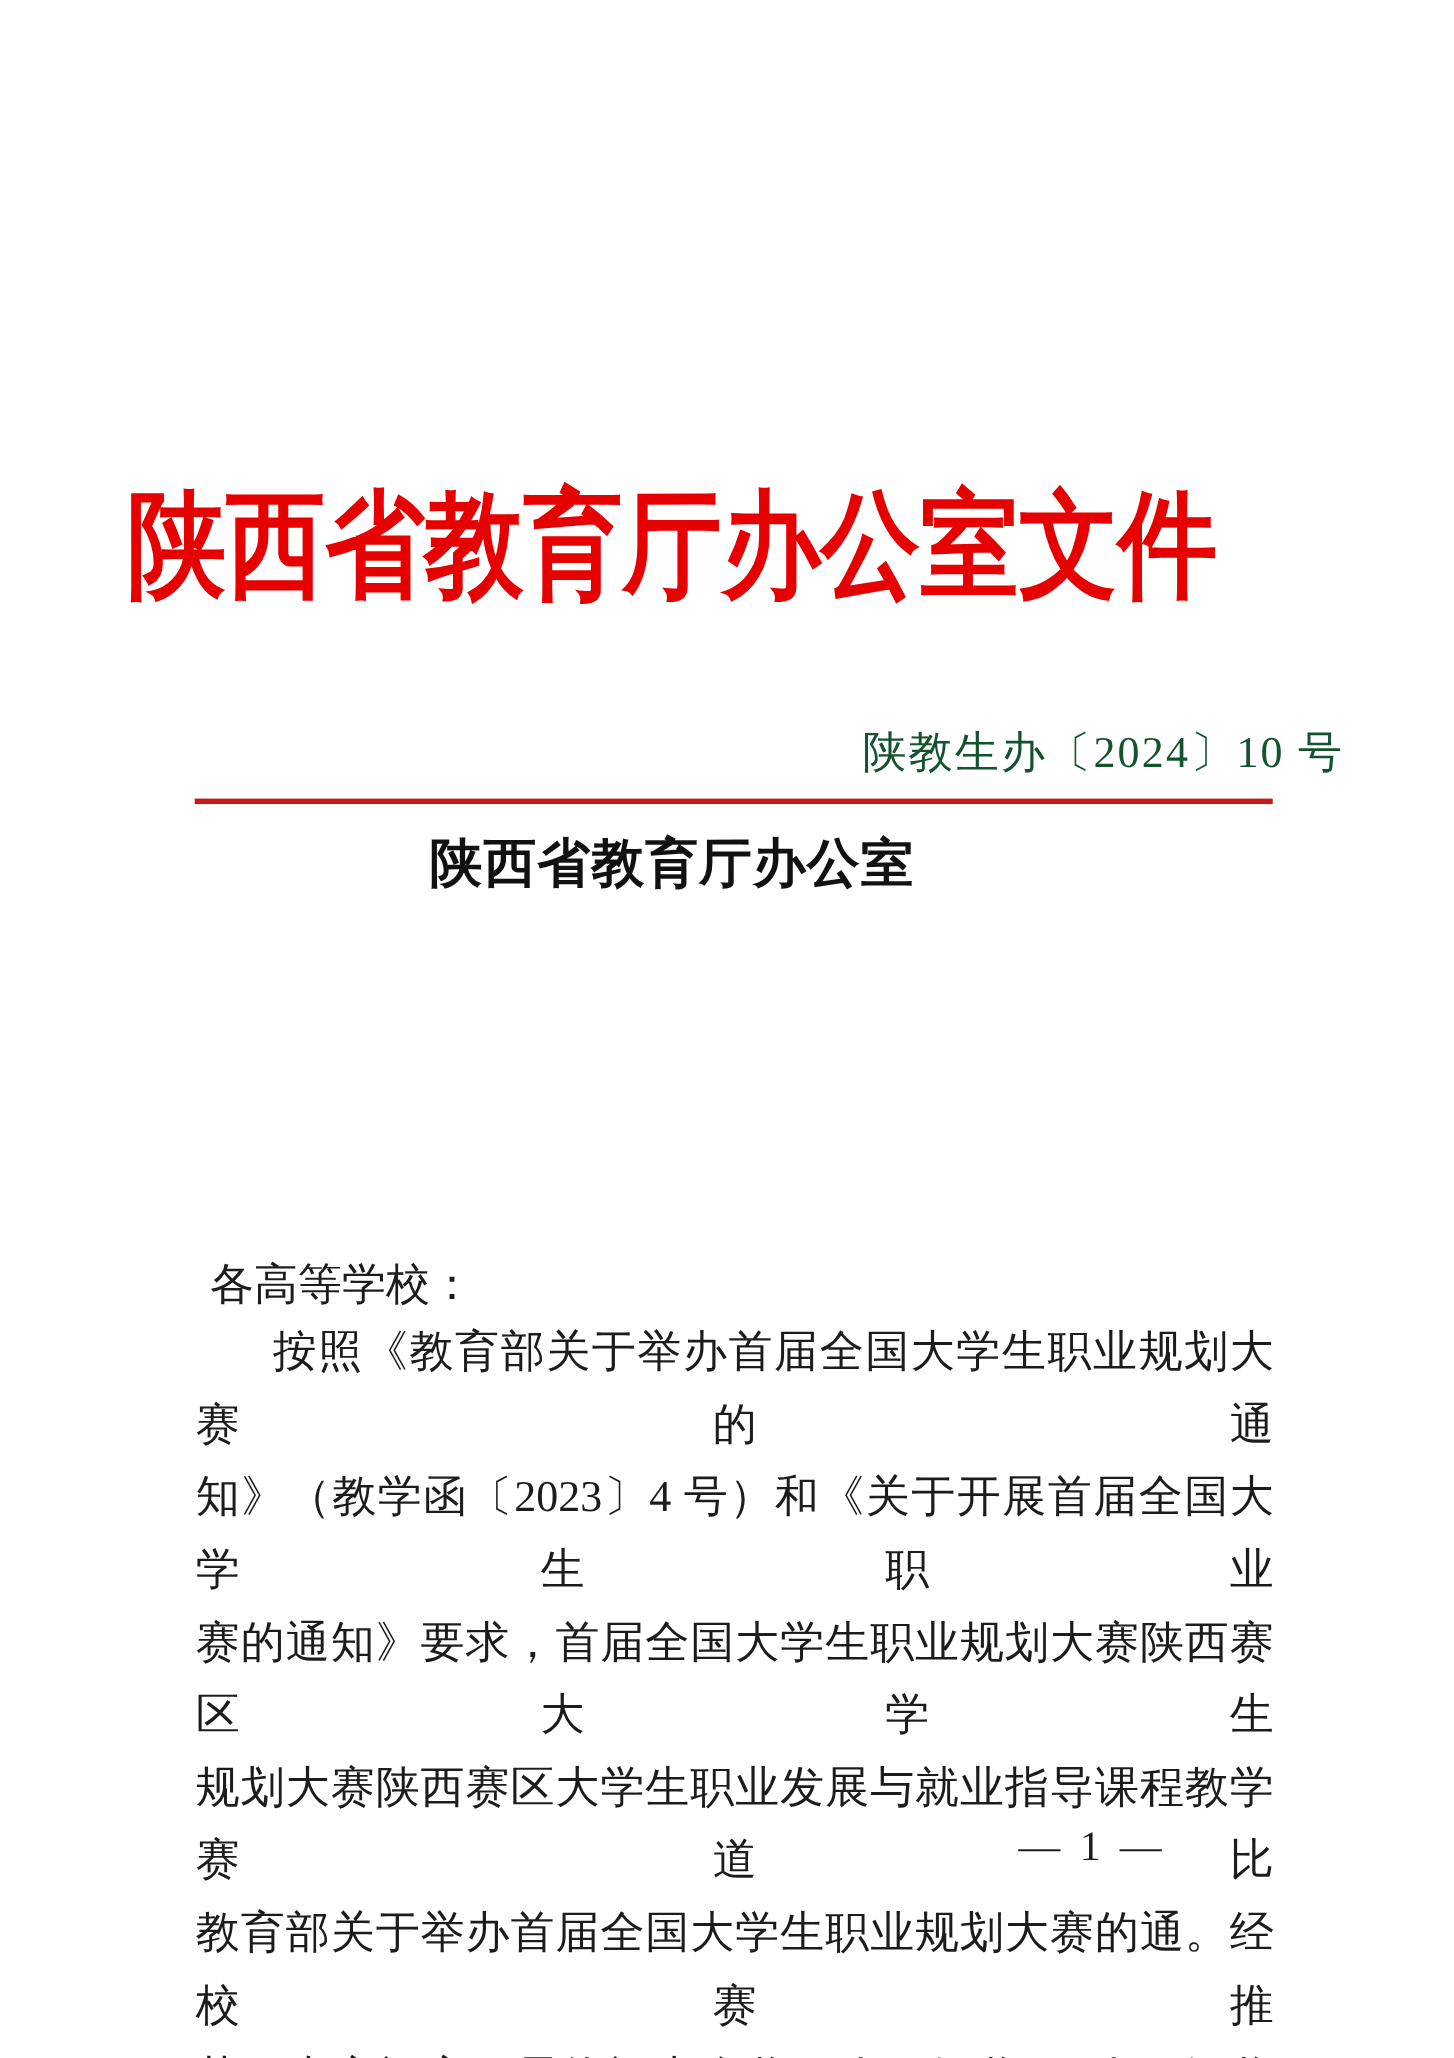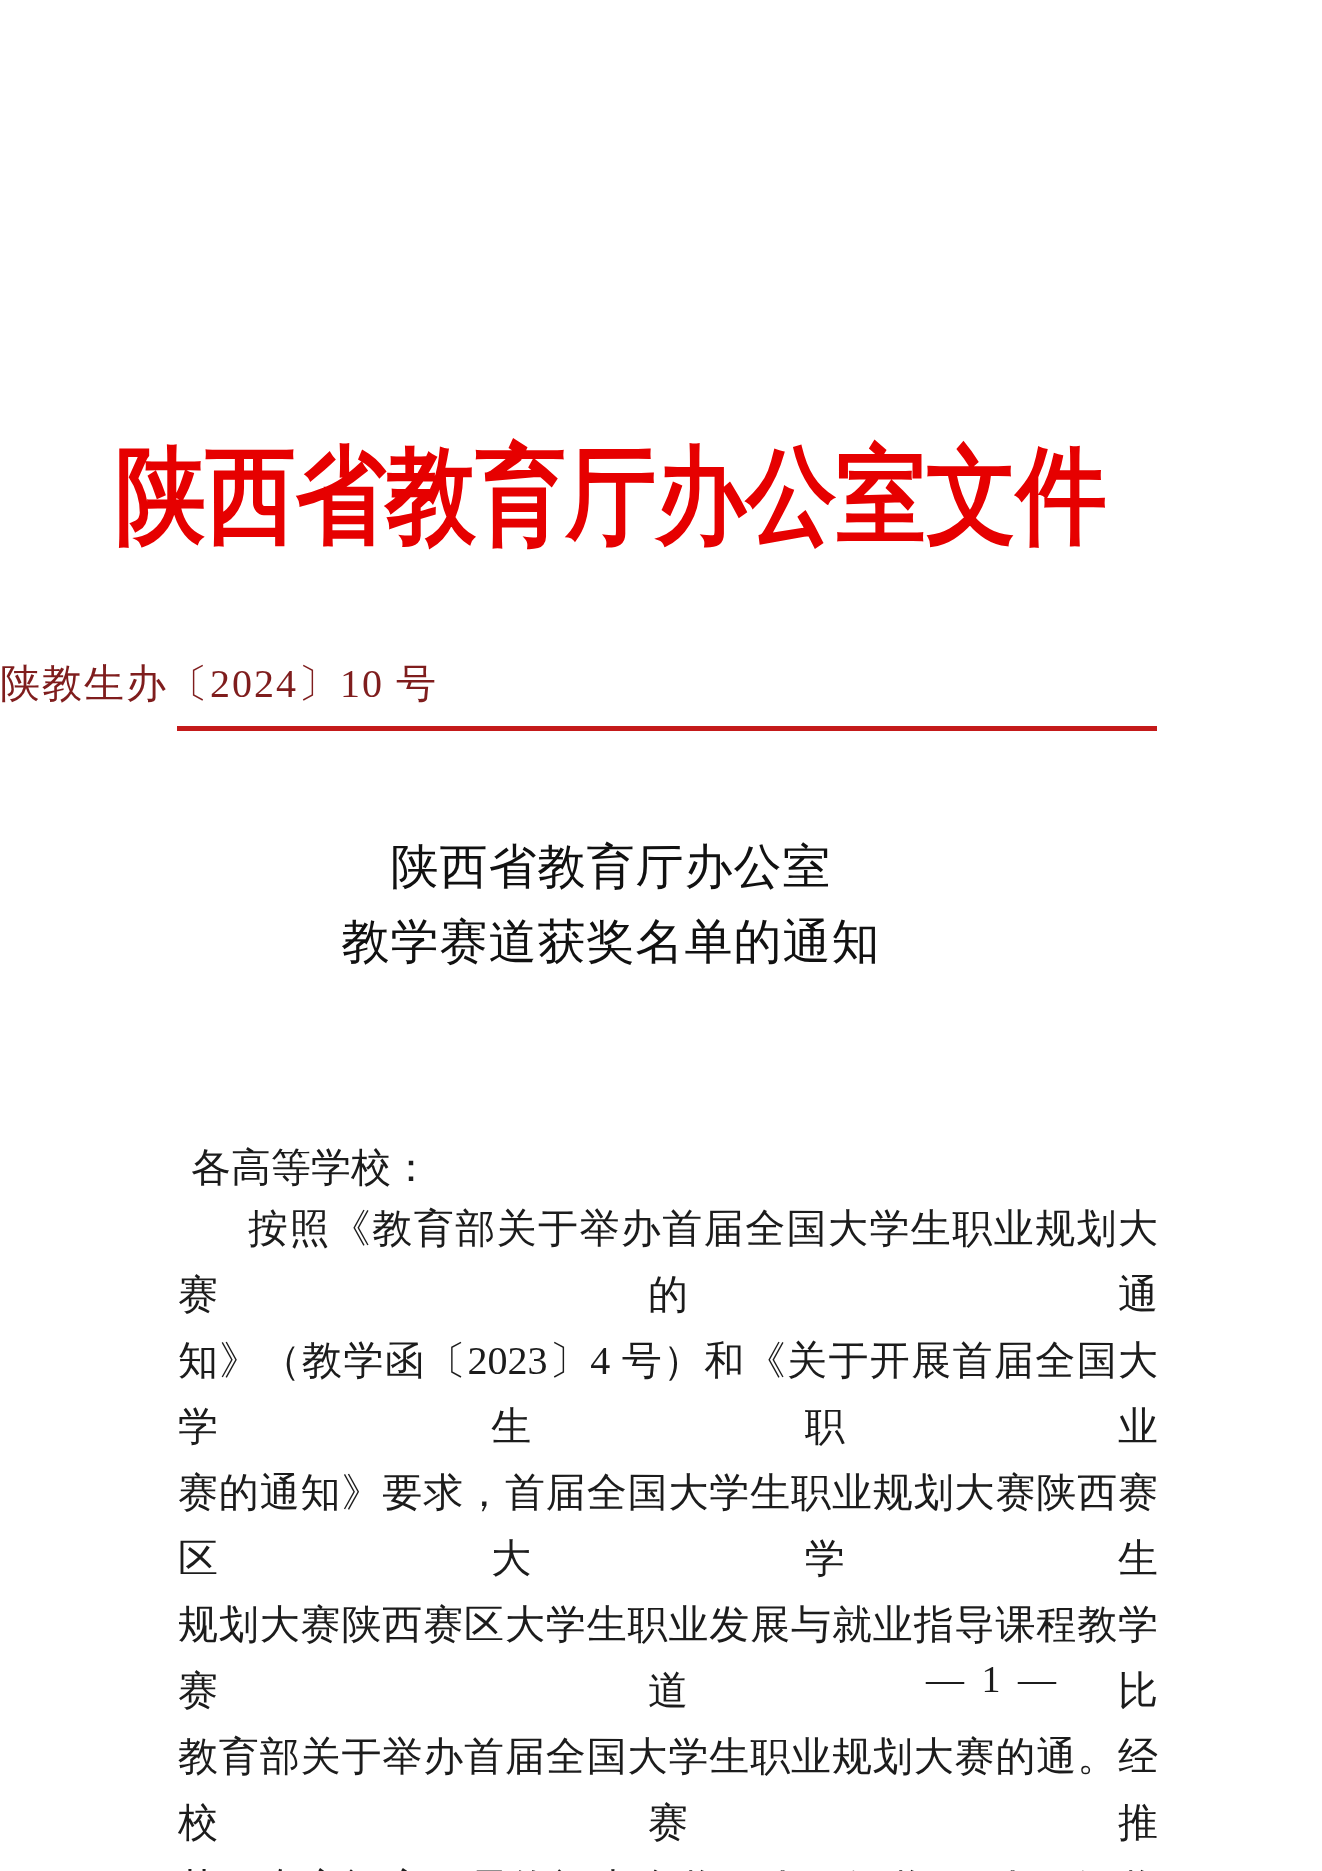--- a/index.html
+++ b/index.html
@@ -31,43 +31,43 @@
     transform: scaleX(0.85);
     transform-origin: 50% 50%;
     letter-spacing: 0px;
   }
   
   .doc-number {
     position: absolute;
     top: 660px;
     left: 0;
     width: 100%;
-    text-align: left;
+    text-align: right;
     font-size: 40px;
     line-height: 48px;
-    color: #7f1d1d;
+    color: #14532d;
     letter-spacing: 2px;
   }
   
   .divider {
     position: absolute;
     top: 726px;
     left: 177px;
     width: 980px;
     height: 5px;
     background: #c41a1a;
   }
   
   .title-block {
     position: absolute;
-    top: 829px;
+    top: 748px;
     left: 0;
     width: 100%;
     text-align: center;
-    font-weight: 400;
+    font-weight: 700;
     font-size: 48px;
     line-height: 75px;
     color: #111111;
     letter-spacing: 1px;
   }
   
   .salutation {
     position: absolute;
     top: 1146px;
     left: 178px;
@@ -114,21 +114,20 @@
 <div class="page">
 
   <div class="letterhead">陕西省教育厅办公室文件</div>
 
   <div class="doc-number">陕教生办〔2024〕10 号</div>
 
   <div class="divider"></div>
 
   <div class="title-block">
     <div class="title-line">陕西省教育厅办公室</div>
-    <div class="title-line">教学赛道获奖名单的通知</div>
   </div>
 
   <div class="salutation">各高等学校：</div>
 
   <div class="body-block">
     <div class="body-line fill indent">按照《教育部关于举办首届全国大学生职业规划大赛的通</div>
     <div class="body-line fill">知》（教学函〔2023〕4 号）和《关于开展首届全国大学生职业</div>
     <div class="body-line fill">赛的通知》要求，首届全国大学生职业规划大赛陕西赛区大学生</div>
     <div class="body-line fill">规划大赛陕西赛区大学生职业发展与就业指导课程教学赛道比</div>
     <div class="body-line fill">教育部关于举办首届全国大学生职业规划大赛的通。经校赛推</div>

